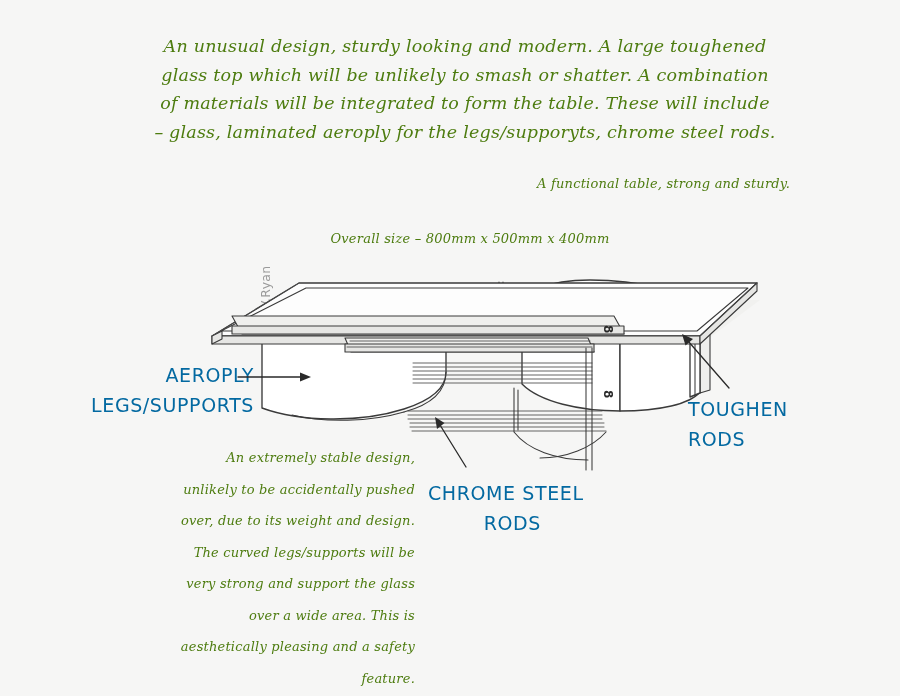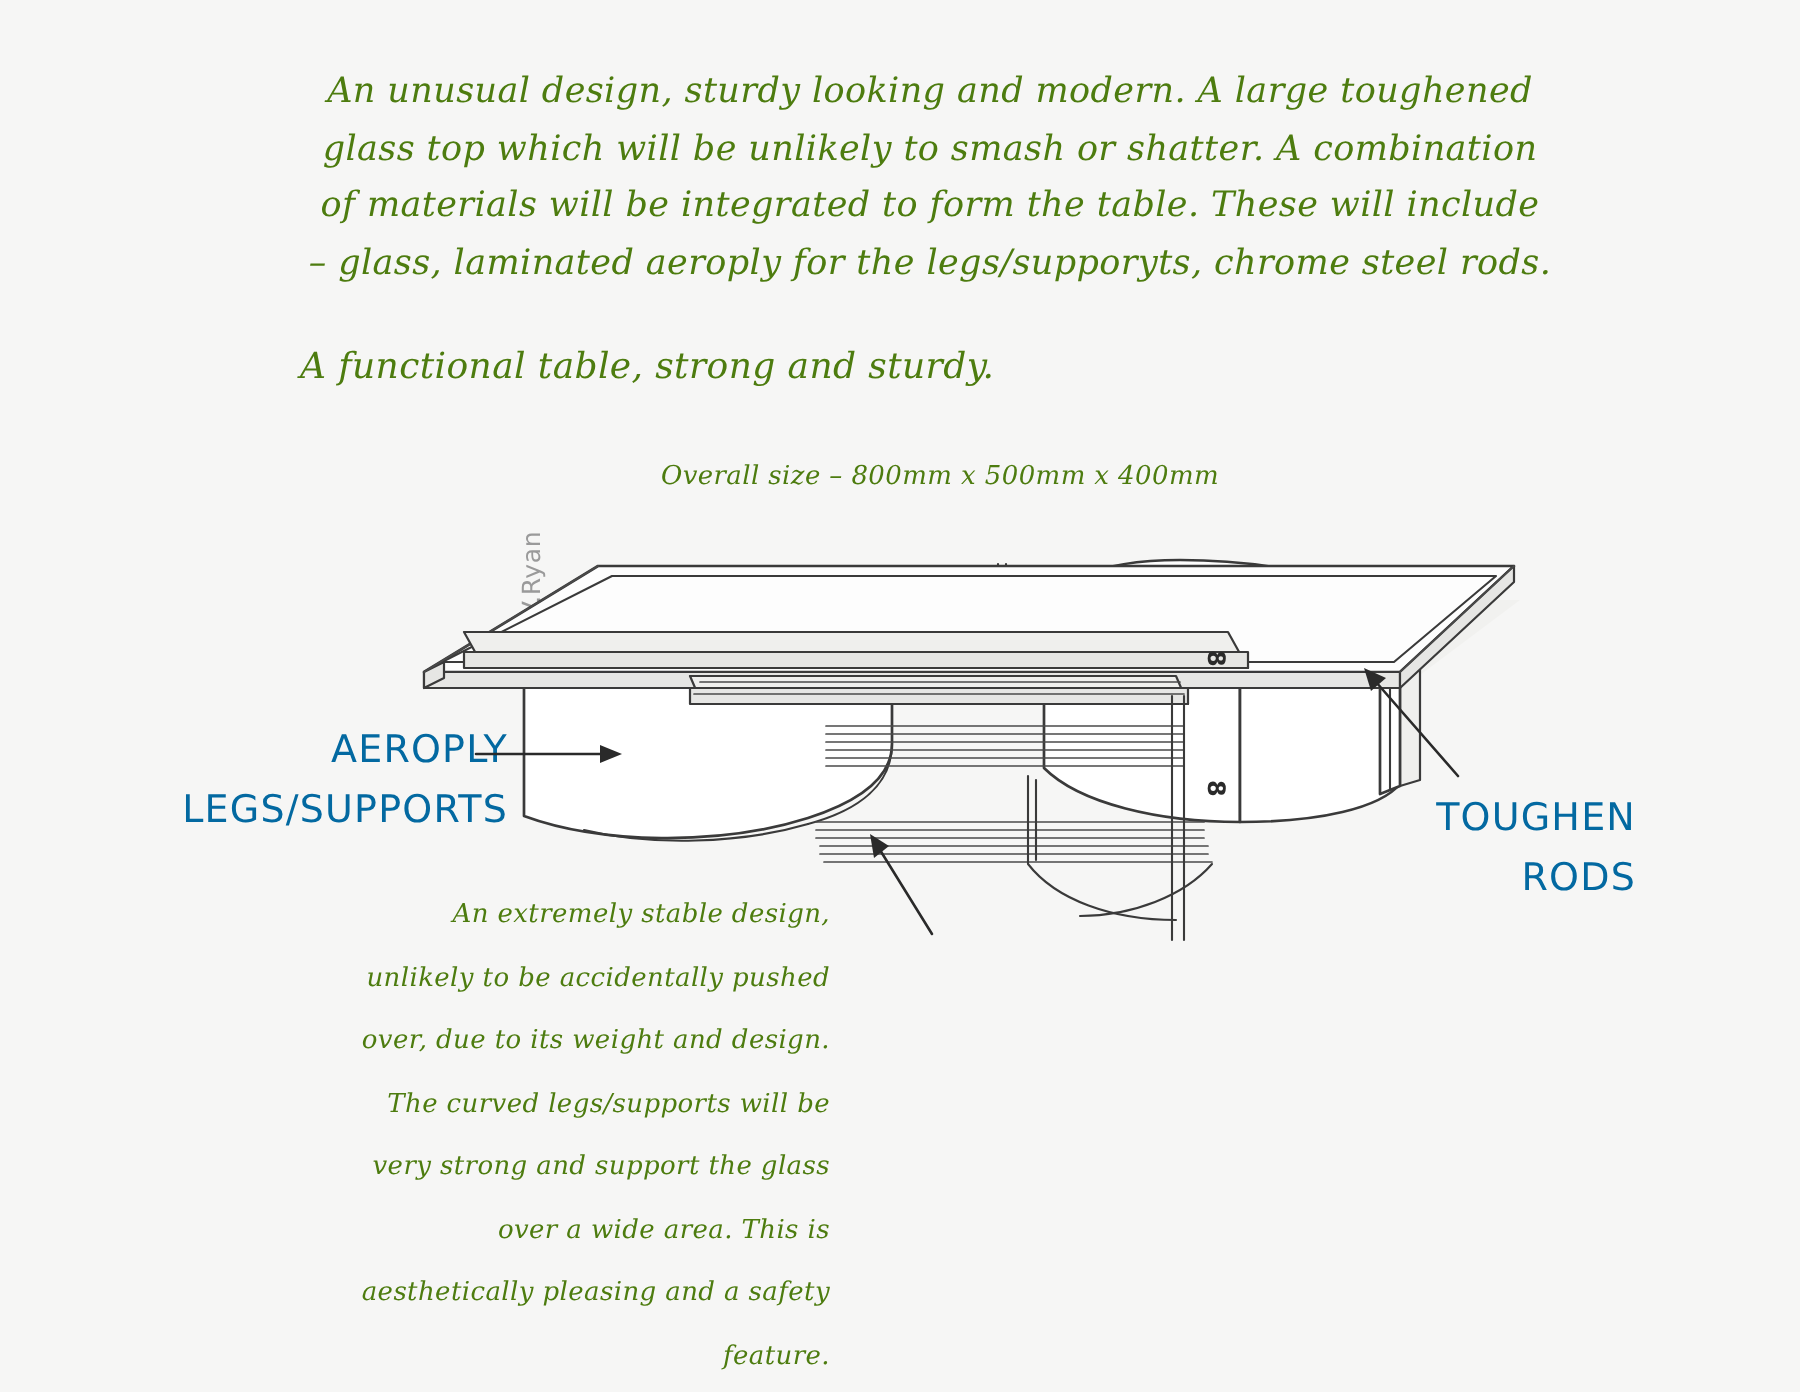--- a/index.html
+++ b/index.html
@@ -39,23 +39,23 @@
     line-height: 28.5px;
     text-align: center;
     white-space: pre-line;
   }
 
   #functional-line {
     position: absolute;
     left: 150px;
     top: 170px;
     width: 640px;
-    font-size: 18px;
+    font-size: 13px;
     line-height: 28px;
-    text-align: left;
+    text-align: right;
   }
 
   #overall-size-line {
     position: absolute;
     left: 150px;
     top: 225px;
     width: 640px;
     font-size: 13px;
     line-height: 28px;
     text-align: center;
@@ -98,21 +98,21 @@
   #label-aeroply {
     left: 82px;
     top: 360px;
     width: 172px;
     text-align: right;
   }
   #label-toughen-glass {
     left: 688px;
     top: 394px;
     width: 130px;
-    text-align: right;
+    text-align: left;
   }
   #label-chrome-rods {
     left: 428px;
     top: 478px;
     width: 170px;
     text-align: left;
   }
   #label-chrome-rods .l2 {
     display: block;
     text-align: right;
@@ -165,20 +165,21 @@
 over a wide area. This is
 aesthetically pleasing and a safety
 feature.</div>
 
 
   <div class="callout" id="label-aeroply">AEROPLY
 LEGS/SUPPORTS</div>
 
   <div class="callout" id="label-toughen-glass"><span>TOUGHEN</span><br><span>RODS</span></div>
 
+  <div class="callout" id="label-chrome-rods"><span>CHROME STEEL</span><span class="l2">RODS</span></div>
 
   <div id="watermark">By V.Ryan</div>
 
   <svg id="table-drawing" viewBox="0 0 900 696">
 
     <defs>
       <style>
         .ln   { fill:none; stroke:#3a3a3a; stroke-width:1.35; stroke-linejoin:round; stroke-linecap:round; }
         .lnt  { fill:none; stroke:#3a3a3a; stroke-width:1.05; stroke-linejoin:round; stroke-linecap:round; }
         .lnf  { fill:none; stroke:#4a4a4a; stroke-width:0.85; stroke-linecap:round; }

